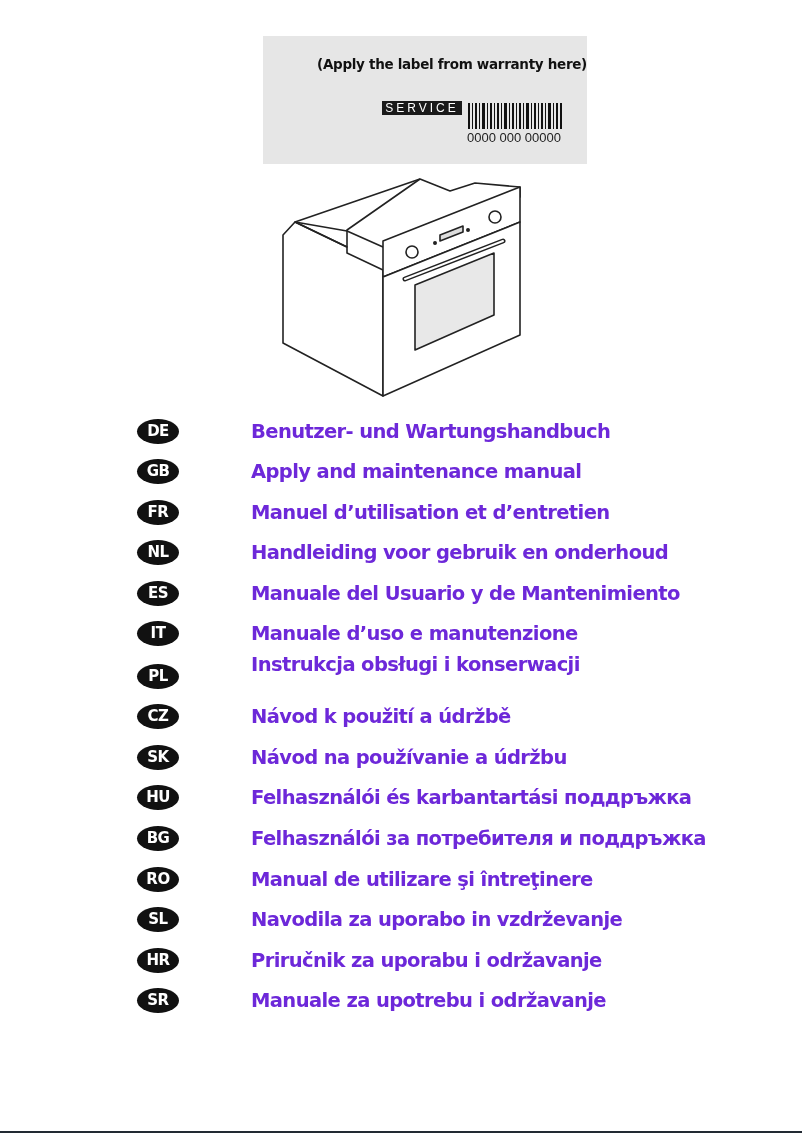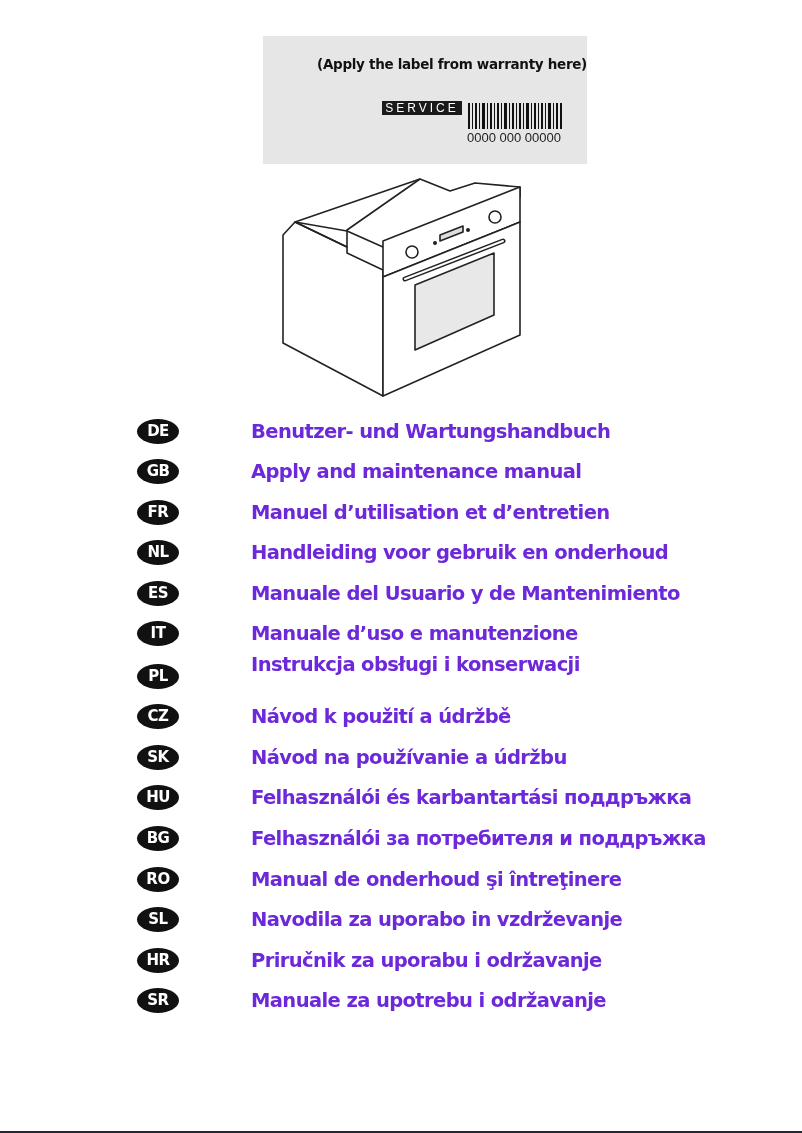--- a/index.html
+++ b/index.html
@@ -149,21 +149,21 @@
 <div class="manual-row" style="top:782px">
   <div class="lang-badge">HU</div>
   <span class="manual-title">Felhasználói és karbantartási поддръжка</span>
 </div>
 <div class="manual-row" style="top:823px">
   <div class="lang-badge">BG</div>
   <span class="manual-title">Felhasználói за потребителя и поддръжка</span>
 </div>
 <div class="manual-row" style="top:864px">
   <div class="lang-badge">RO</div>
-  <span class="manual-title">Manual de onderhoud şi întreţinere</span>
+  <span class="manual-title">Manual de utilizare şi întreţinere</span>
 </div>
 <div class="manual-row" style="top:904px">
   <div class="lang-badge">SL</div>
   <span class="manual-title">Navodila za uporabo in vzdrževanje</span>
 </div>
 <div class="manual-row" style="top:945px">
   <div class="lang-badge">HR</div>
   <span class="manual-title">Priručnik za uporabu i održavanje</span>
 </div>
 <div class="manual-row" style="top:985px">

